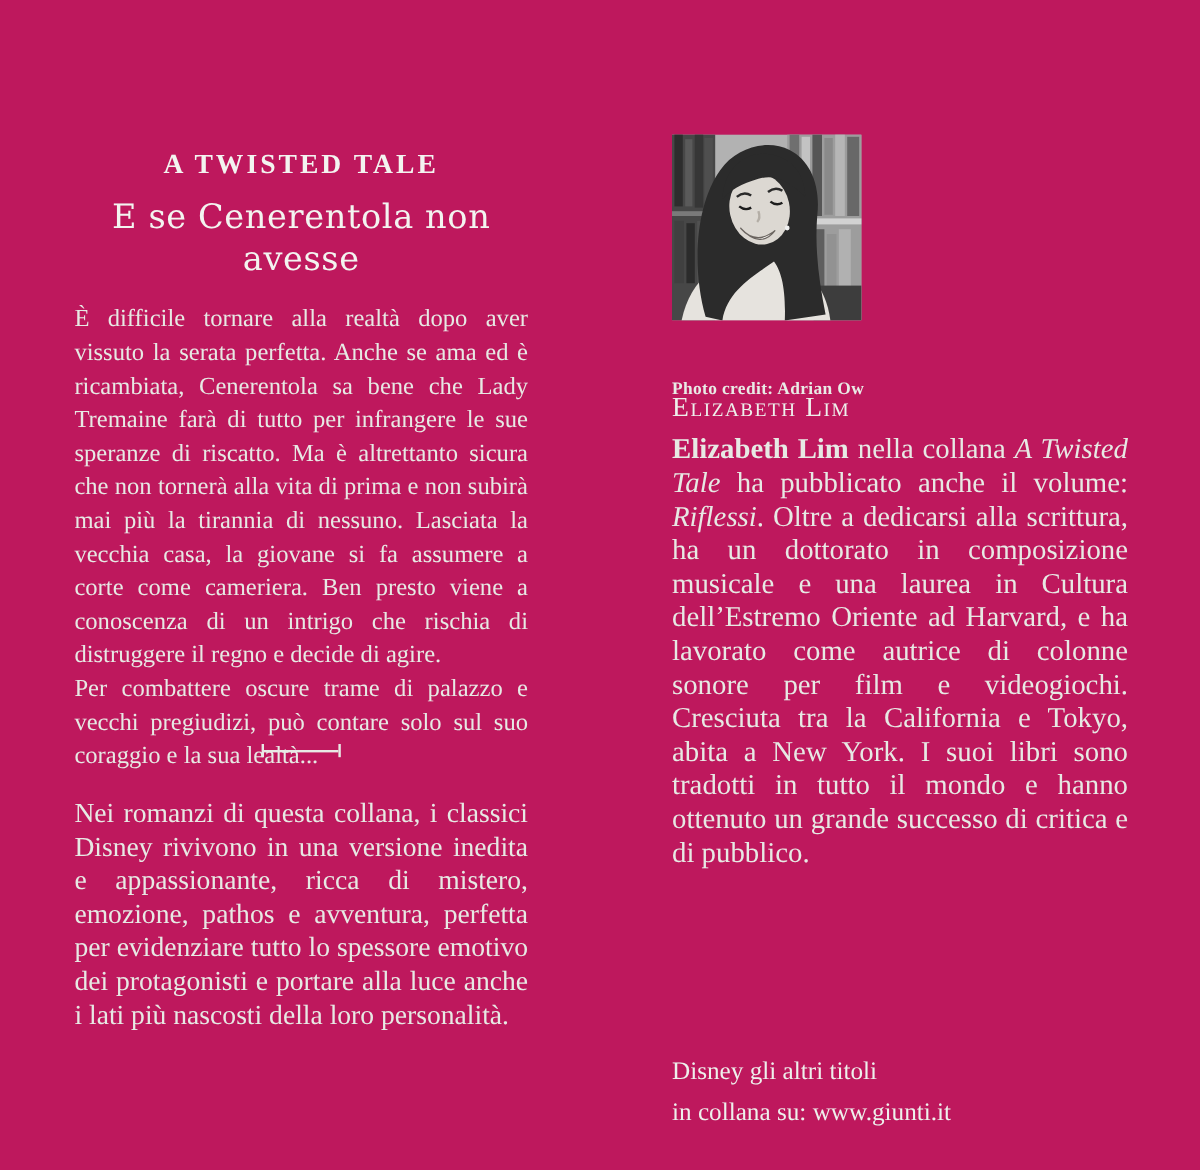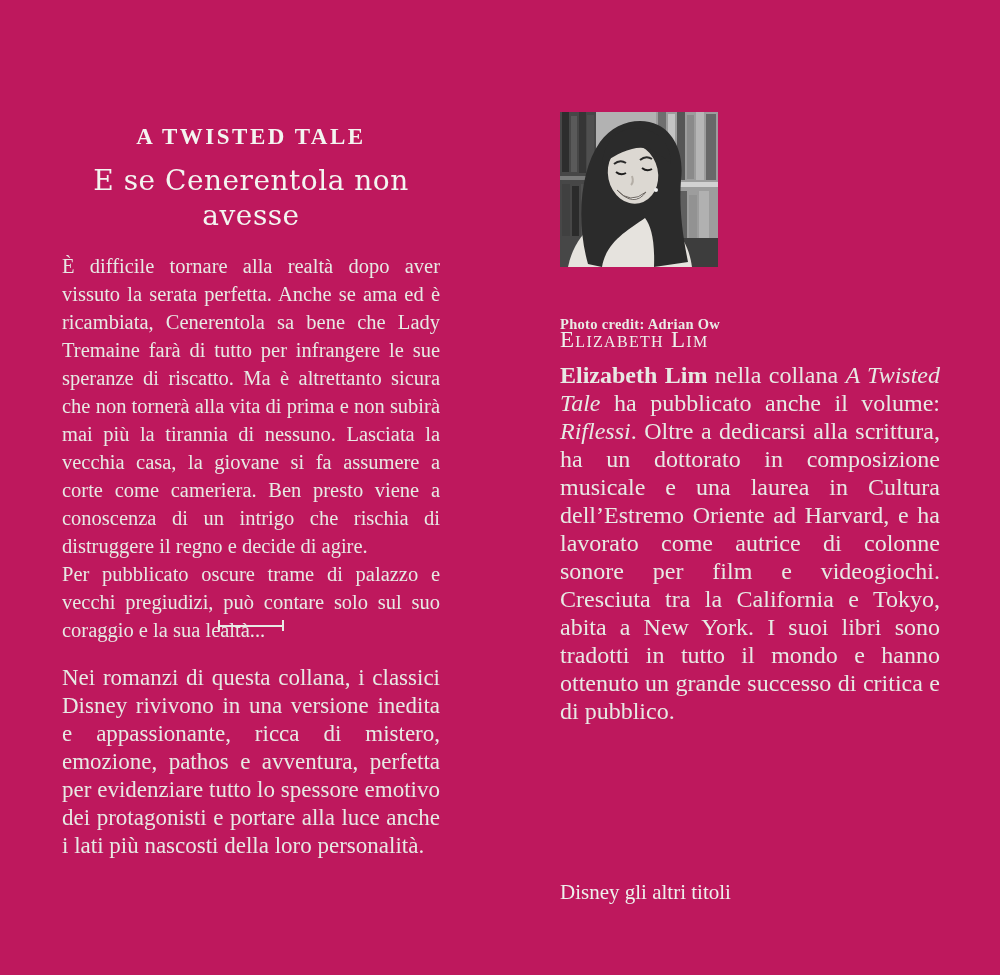--- a/index.html
+++ b/index.html
@@ -69,21 +69,21 @@
 
   <div class="left-head">
     <div class="series-title">A TWISTED TALE</div>
     <div class="tagline">
       <div>E se Cenerentola non avesse</div>
     </div>
   </div>
 
   <div class="synopsis">
     <p>È difficile tornare alla realtà dopo aver vissuto la serata perfetta. Anche se ama ed è ricambiata, Cenerentola sa bene che Lady Tremaine farà di tutto per infrangere le sue speranze di riscatto. Ma è altrettanto sicura che non tornerà alla vita di prima e non subirà mai più la tirannia di nessuno. Lasciata la vecchia casa, la giovane si fa assumere a corte come cameriera. Ben presto viene a conoscenza di un intrigo che rischia di distruggere il regno e decide di agire.</p>
-    <p>Per pubblicato oscure trame di palazzo e vecchi pregiudizi, può contare solo sul suo coraggio e la sua lealtà...</p>
+    <p>Per combattere oscure trame di palazzo e vecchi pregiudizi, può contare solo sul suo coraggio e la sua lealtà...</p>
   </div>
 
   <div class="divider">
     <div class="bar">
       <span class="cap"></span>
       <span class="rule"></span>
       <span class="cap"></span>
     </div>
   </div>
 
@@ -144,15 +144,16 @@
   <div class="credit">Photo credit: Adrian Ow</div>
 
   <div class="author-name">Elizabeth Lim</div>
 
   <div class="bio">
     <span class="b">Elizabeth Lim</span><span> nella collana </span><span class="i">A Twisted Tale</span><span> ha pubblicato anche il volume: </span><span class="i">Riflessi</span><span>. Oltre a dedicarsi alla scrittura, ha un dottorato in composizione musicale e una laurea in Cultura dell’Estremo Oriente ad Harvard, e ha lavorato come autrice di colonne sonore per film e videogiochi. Cresciuta tra la California e Tokyo, abita a New York. I suoi libri sono tradotti in tutto il mondo e hanno ottenuto un grande successo di critica e di pubblico.</span>
   </div>
 
   <div class="footer">
     <div>Disney gli altri titoli</div>
+    <div>in collana su: www.giunti.it</div>
   </div>
 
 </div>
 
 </body></html>

